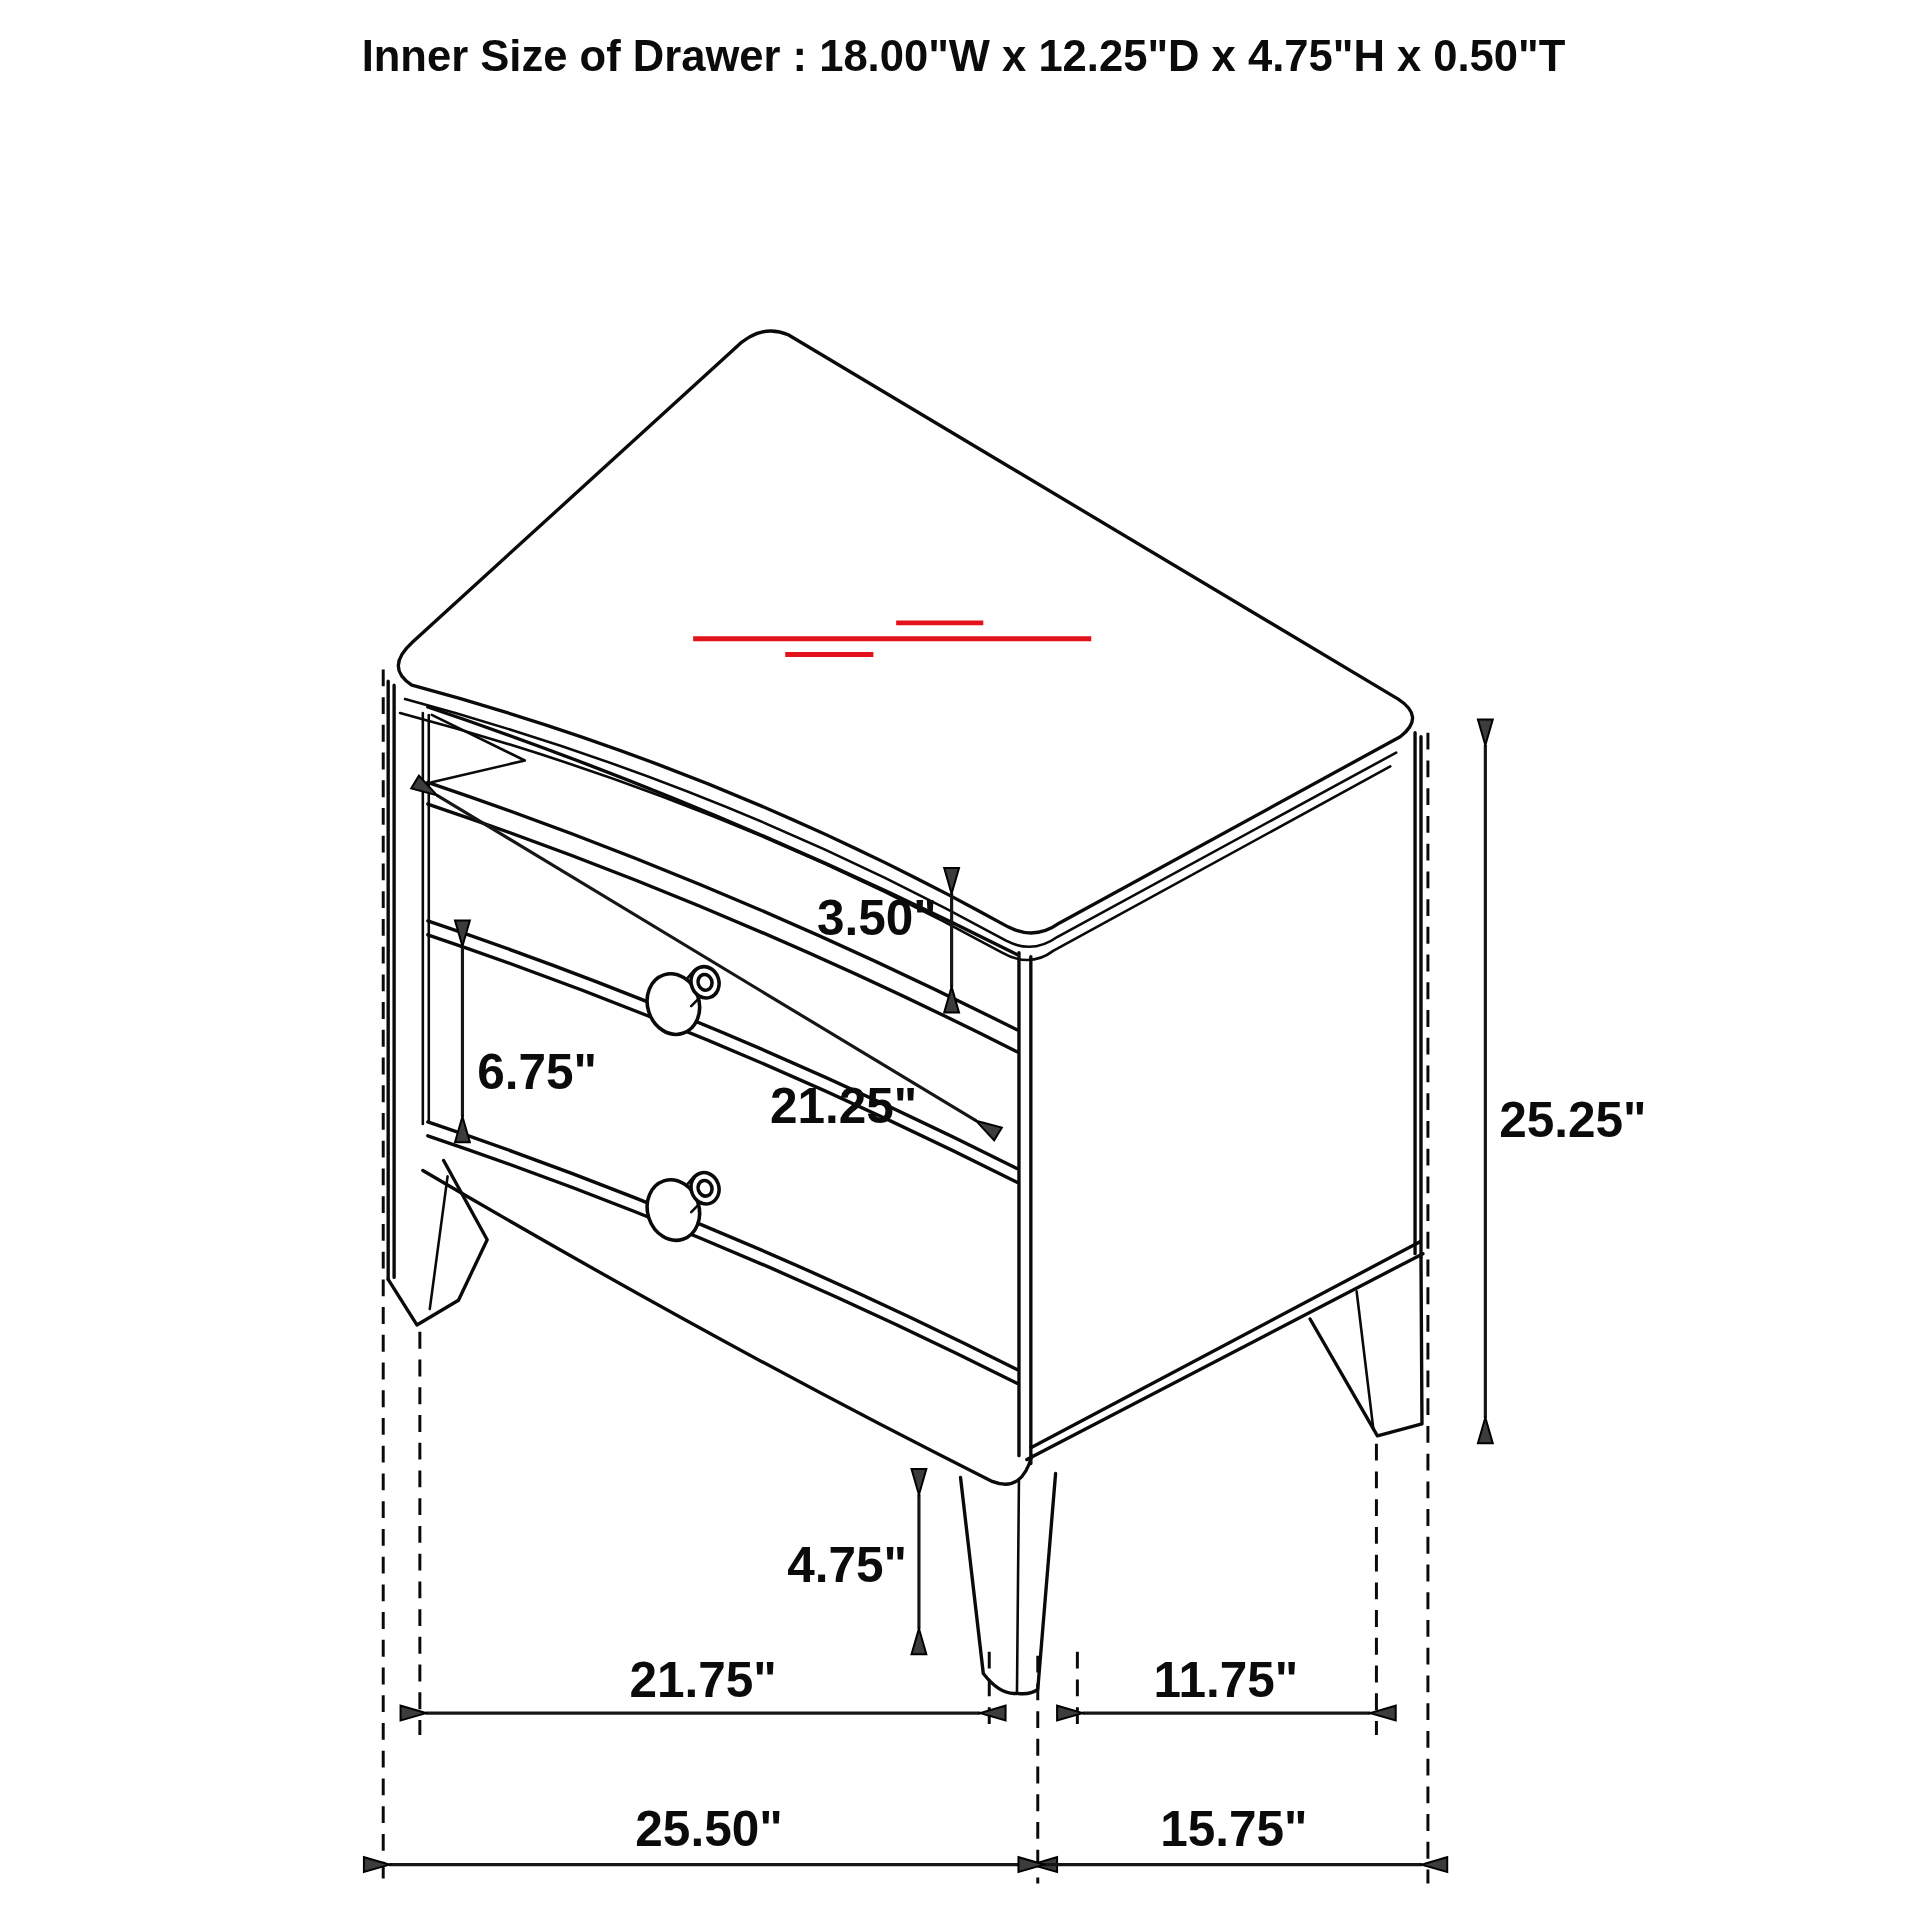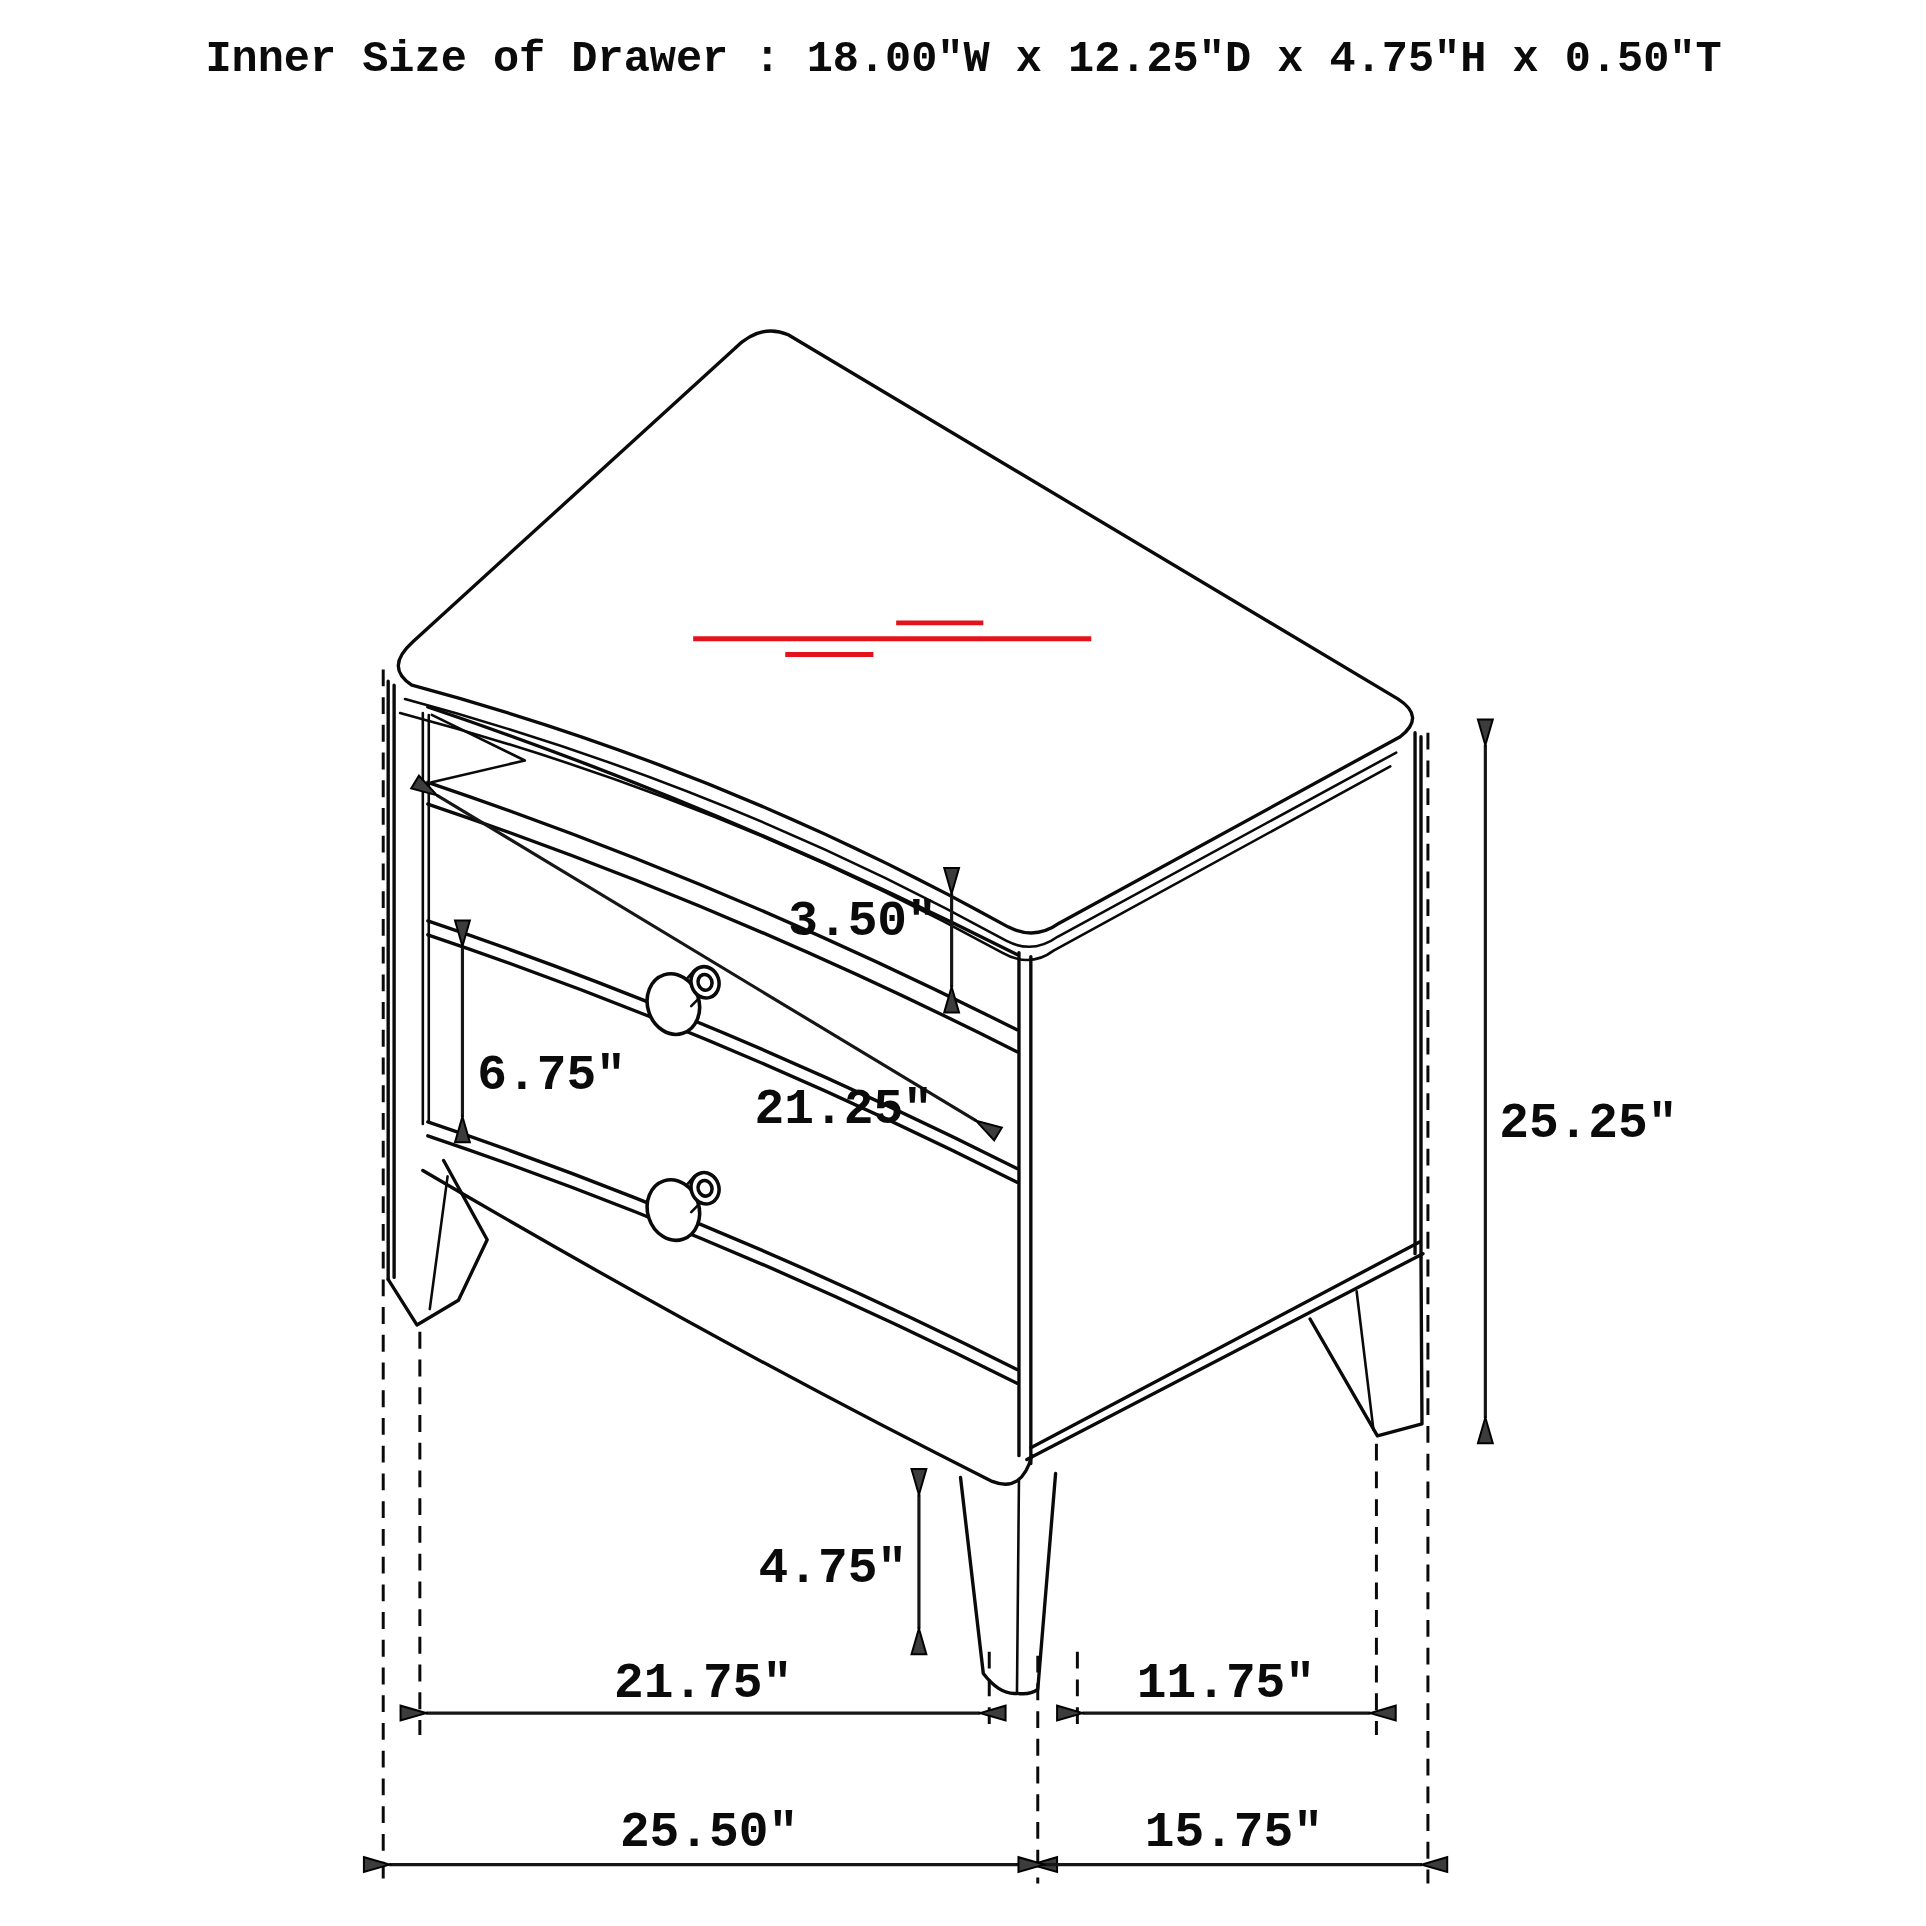--- a/index.html
+++ b/index.html
@@ -1,20 +1,20 @@
 <!DOCTYPE html>
 <html><head>
 <meta charset="utf-8">
 <style>
   html,body{margin:0;padding:0;background:#ffffff;}
   .canvas{
     position:relative;
     width:1927px;height:1927px;
     background:#ffffff;
-    font-family:Liberation Mono, monospace;
+    font-family:Liberation Sans, sans-serif;
     overflow:hidden;
   }
   svg{display:block;}
   .outline{fill:none;stroke:#0a0a0a;stroke-width:3.4;stroke-linejoin:round;stroke-linecap:round;}
   .thin{fill:none;stroke:#0a0a0a;stroke-width:2.6;stroke-linejoin:round;stroke-linecap:round;}
   .hidden-edge{fill:none;stroke:#0a0a0a;stroke-width:3;stroke-dasharray:17 11;}
   .red-mark{fill:none;stroke-width:5;stroke-linecap:butt;}
   .dim-line{fill:none;stroke:#161616;stroke-width:3.2;}
   .dim-label{font-weight:bold;font-size:50px;fill:#0b0b0b;}
   .title-text{font-weight:bold;font-size:44px;fill:#0b0b0b;}

